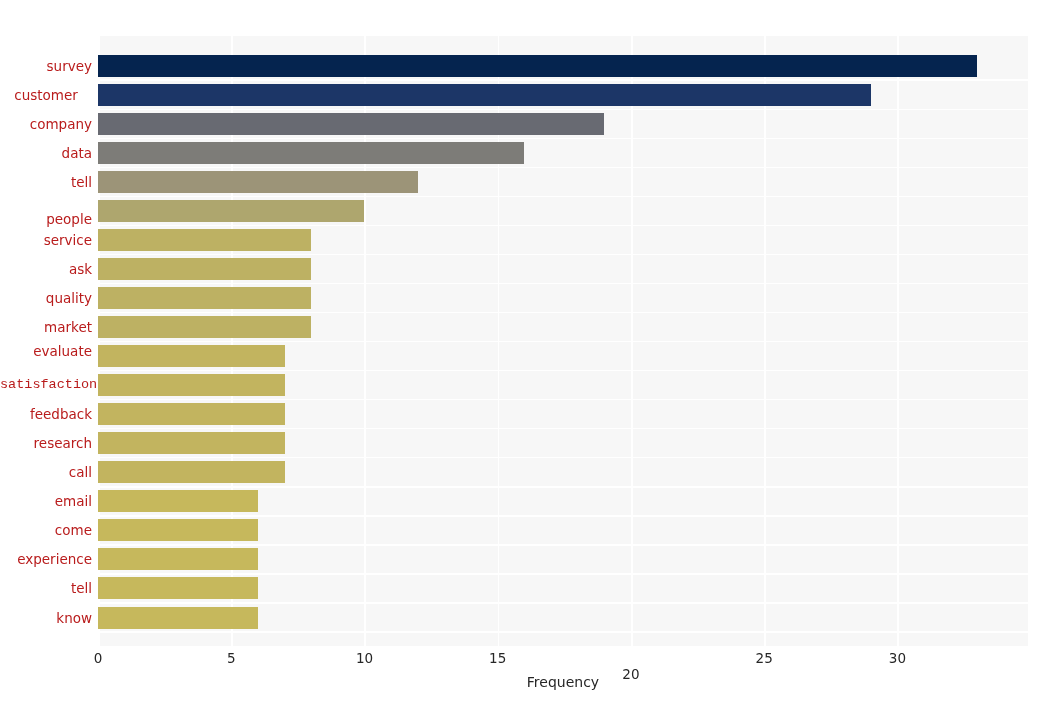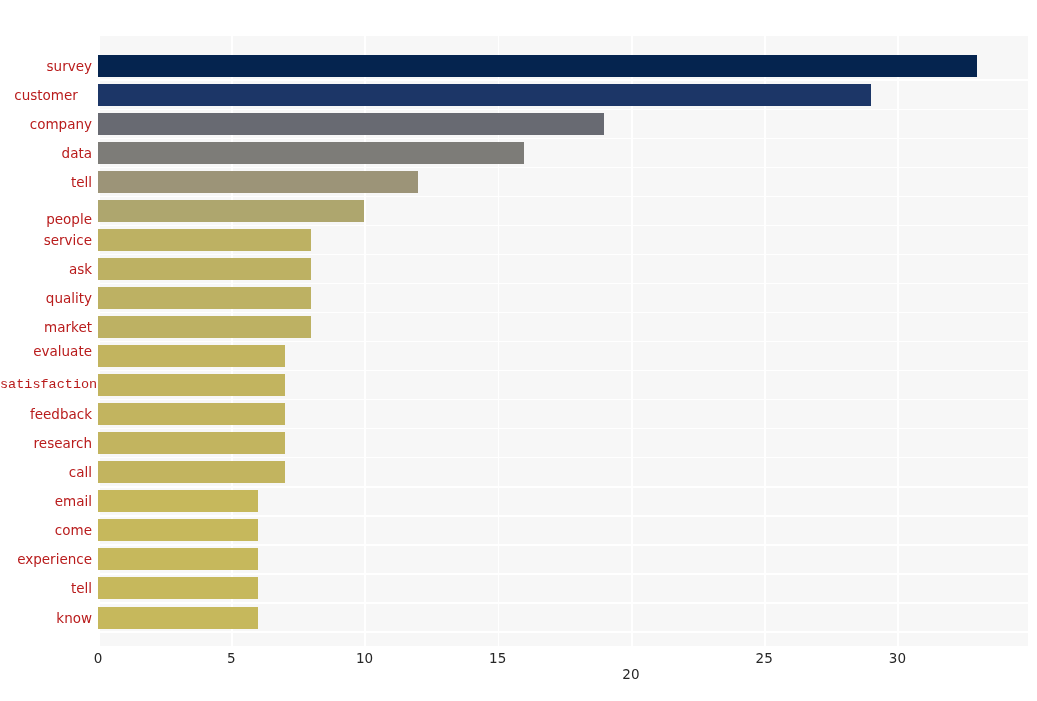--- a/index.html
+++ b/index.html
@@ -204,14 +204,15 @@
   <div id="xlabels">
       <div class="xtick" style="left: 98px;">0</div>
       <div class="xtick" style="left: 231.238px;">5</div>
       <div class="xtick" style="left: 364.476px;">10</div>
       <div class="xtick" style="left: 497.713px;">15</div>
       <div class="xtick" style="left: 630.951px; margin-top: 16px;">20</div>
       <div class="xtick" style="left: 764.189px;">25</div>
       <div class="xtick" style="left: 897.427px;">30</div>
     </div>
 
+  <div id="xaxis-title">Frequency</div>
 
 </div>
 
 </body></html>

